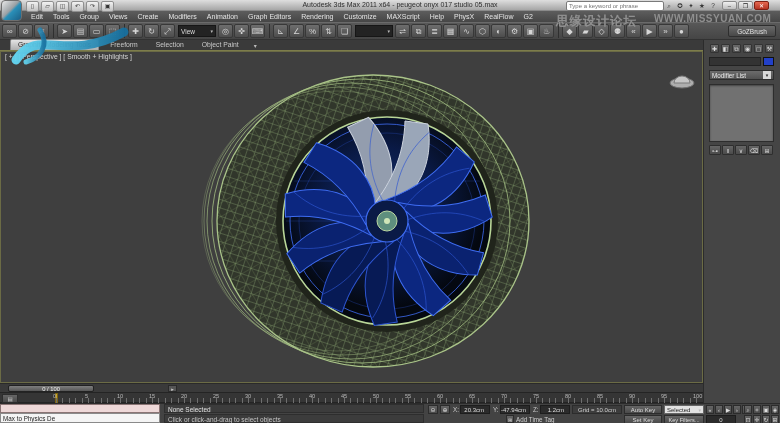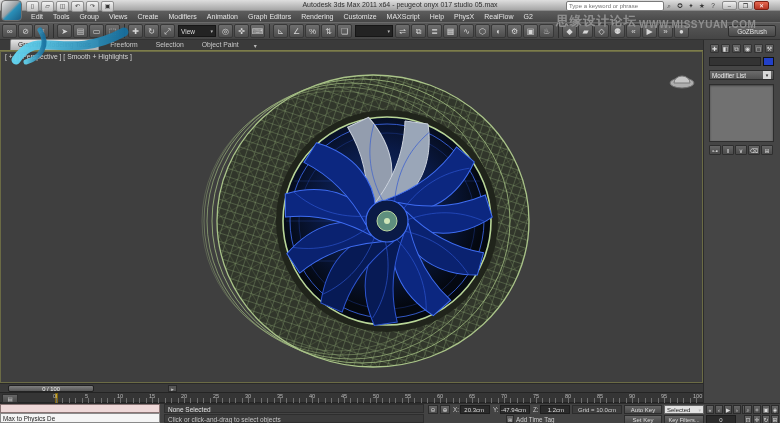--- a/index.html
+++ b/index.html
@@ -34,21 +34,21 @@
   .ribbon-tab.active{background:linear-gradient(#e4e4e4,#aeaeae);color:#1e1e1e;border:1px solid #8a8a8a;border-bottom:none;border-radius:2px 2px 0 0}
   #ribbon-min{font-size:6px;color:#bbb;padding:1px 4px}
   
   #viewport{left:0;top:51px;width:703px;height:332px;background:#3f3f3f;border:1px solid #6b6b45;box-sizing:border-box;overflow:hidden}
   #vp-label{left:4px;top:1px;font-size:6.8px;color:#d4d4d4;white-space:nowrap;z-index:5}
   #viewcube{right:6px;top:18px;z-index:4}
   
   #wm-zhufeng{left:6px;top:20px;z-index:100;pointer-events:none}
   #zf-name{left:84px;top:3px;font-size:16px;font-weight:bold;color:#f4f4f4;text-shadow:0 1px 2px rgba(0,0,0,.8);letter-spacing:2px}
   #zf-site{left:96px;top:21px;font-size:20px;font-weight:bold;color:#939393;letter-spacing:1px;text-shadow:0 1px 1px rgba(0,0,0,.5)}
-  #wm-missyuan{left:556px;top:13px;z-index:100;display:flex;align-items:flex-end;gap:2px;pointer-events:none}
+  #wm-missyuan{left:556px;top:13px;z-index:100;display:flex;align-items:flex-start;gap:17px;pointer-events:none}
   #my-name{font-size:12.5px;font-weight:bold;color:#8f8f8f;letter-spacing:1px;text-shadow:0 0 1px #5e5e5e}
   #my-site{font-size:10px;font-weight:bold;color:#8f8f8f;letter-spacing:.5px}
   
   #rightpanel{left:703px;top:40px;width:77px;height:363px;background:#454545;border-left:1px solid #2b2b2b;box-sizing:border-box}
   #cp-tabs{left:6px;top:4px;display:flex;gap:2px}
   .cp-tab{width:9px;height:9px;font-size:6px;line-height:9px;text-align:center;color:#ddd;background:linear-gradient(#6a6a6a,#4c4c4c);border:1px solid #333;border-radius:1px;box-sizing:border-box}
   #cp-name-row{left:5px;top:17px;display:flex;gap:2px}
   #object-name-field{width:52px;height:9px;background:#333;border:1px solid #222;box-sizing:border-box}
   #object-color-swatch{width:11px;height:9px;border:1px solid #111;box-sizing:border-box}
   #modifier-list{left:5px;top:30px;width:65px;height:10px;background:linear-gradient(#6c6c6c,#515151);border:1px solid #2d2d2d;display:flex;align-items:center;justify-content:space-between;padding:0 2px;box-sizing:border-box}

